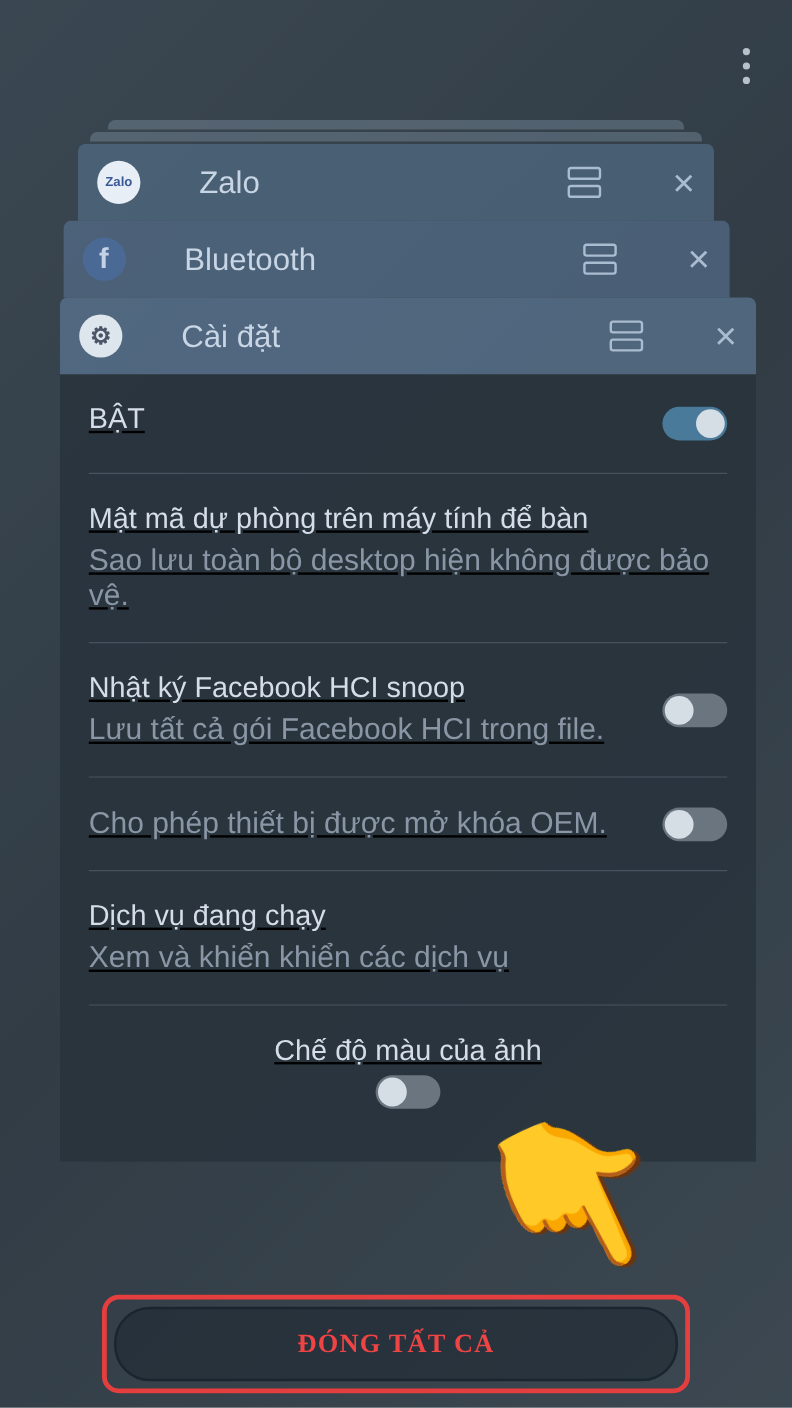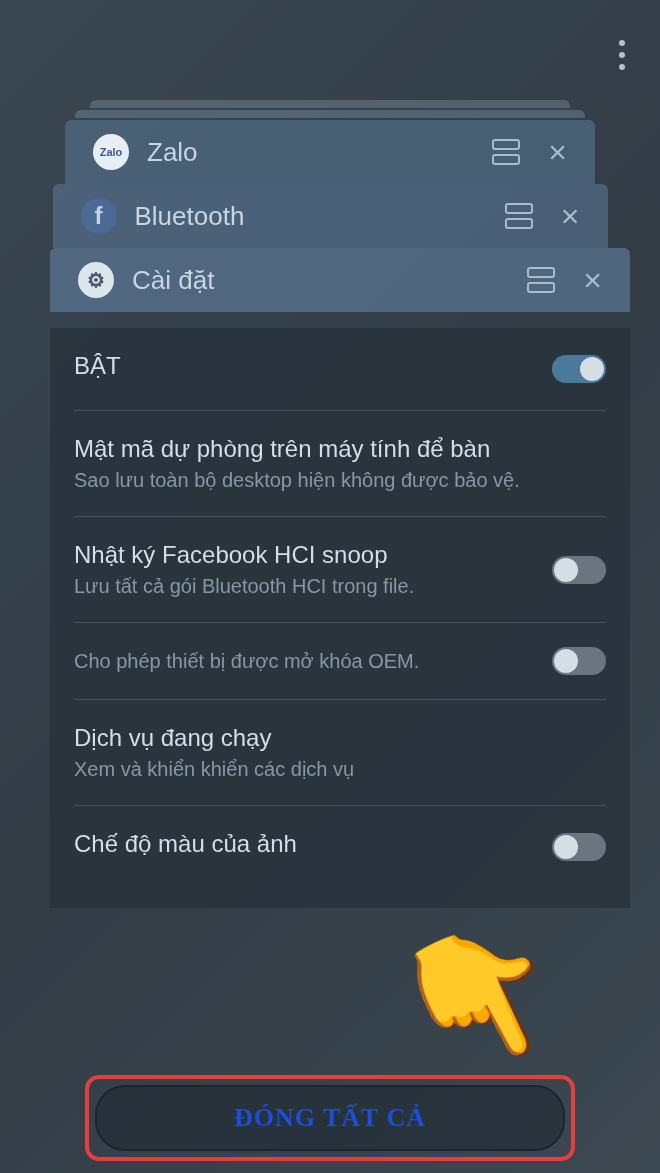--- a/index.html
+++ b/index.html
@@ -45,22 +45,23 @@
     border-radius: 6px 6px 0 0;
     height: 8px;
     margin: 0 auto;
     background: rgba(140,160,180,0.35);
   }
   .ce1 { width: 480px; }
   .ce2 { width: 510px; margin-top: 2px; }
   .card-header {
     display: flex;
     align-items: center;
-    padding: 14px 28px;
+    padding: 14px 16px;
     border-radius: 6px 6px 0 0;
+    gap: 31px;
   }
   .ch-zalo {
     width: 530px;
     margin: 2px auto 0;
     background: rgba(90,120,150,0.55);
   }
   .ch-fb {
     width: 555px;
     margin: 0 auto;
     background: rgba(90,118,150,0.6);
@@ -103,42 +104,43 @@
     margin-bottom: 4px;
   }
   .close-x {
     color: #aabccf;
     font-size: 32px;
     font-weight: 300;
     line-height: 1;
   }
   .settings-body {
     width: 580px;
-    margin: 16px auto;
+    margin: 0 auto;
     background: rgba(40,50,60,0.85);
     padding: 0 24px 20px;
+    text-decoration: underline;
   }
   .setting-row {
     display: flex;
     align-items: center;
     padding: 24px 0;
     border-bottom: 1px solid rgba(160,175,190,0.25);
   }
-  .setting-row.no-border { border-bottom: none; }
+  .setting-row.no-border { border-bottom: none; flex-direction: column; }
   .setting-text {
     flex: 1;
   }
   .setting-title {
     color: #d5dde8;
     font-size: 24px;
     margin-bottom: 6px;
   }
   .setting-sub {
     color: #8a96a5;
-    font-size: 20px;
+    font-size: 25px;
   }
   .toggle {
     width: 54px;
     height: 28px;
     border-radius: 14px;
     position: relative;
   }
   .toggle.on { background: #4a7a9a; }
   .toggle.off { background: #6a7580; }
   .toggle::after {
@@ -162,22 +164,22 @@
     border-radius: 14px;
     padding: 6px;
     z-index: 20;
   }
   .close-all-btn {
     width: 100%;
     padding: 16px;
     border: 2px solid #1a2530;
     border-radius: 30px;
     background: rgba(30,40,50,0.6);
-    color: #1d4ed8;
-    font-size: 26px;
+    color: #ef4444;
+    font-size: 22px;
     font-weight: bold;
     font-family: 'Comic Sans MS', cursive;
     letter-spacing: 1px;
   }
   .pointer {
     position: absolute;
     bottom: 100px;
     right: 100px;
     z-index: 25;
     font-size: 130px;
@@ -234,21 +236,21 @@
       <div class="setting-text">
         <div class="setting-title">Mật mã dự phòng trên máy tính để bàn</div>
         <div class="setting-sub">Sao lưu toàn bộ desktop hiện không được bảo vệ.</div>
       </div>
     </div>
 
 
     <div class="setting-row">
       <div class="setting-text">
         <div class="setting-title">Nhật ký Facebook HCI snoop</div>
-        <div class="setting-sub">Lưu tất cả gói Bluetooth HCI trong file.</div>
+        <div class="setting-sub">Lưu tất cả gói Facebook HCI trong file.</div>
       </div>
       <div class="toggle off"></div>
     </div>
 
     <div class="setting-row">
       <div class="setting-text">
         <div class="setting-sub">Cho phép thiết bị được mở khóa OEM.</div>
       </div>
       <div class="toggle off"></div>
     </div>

